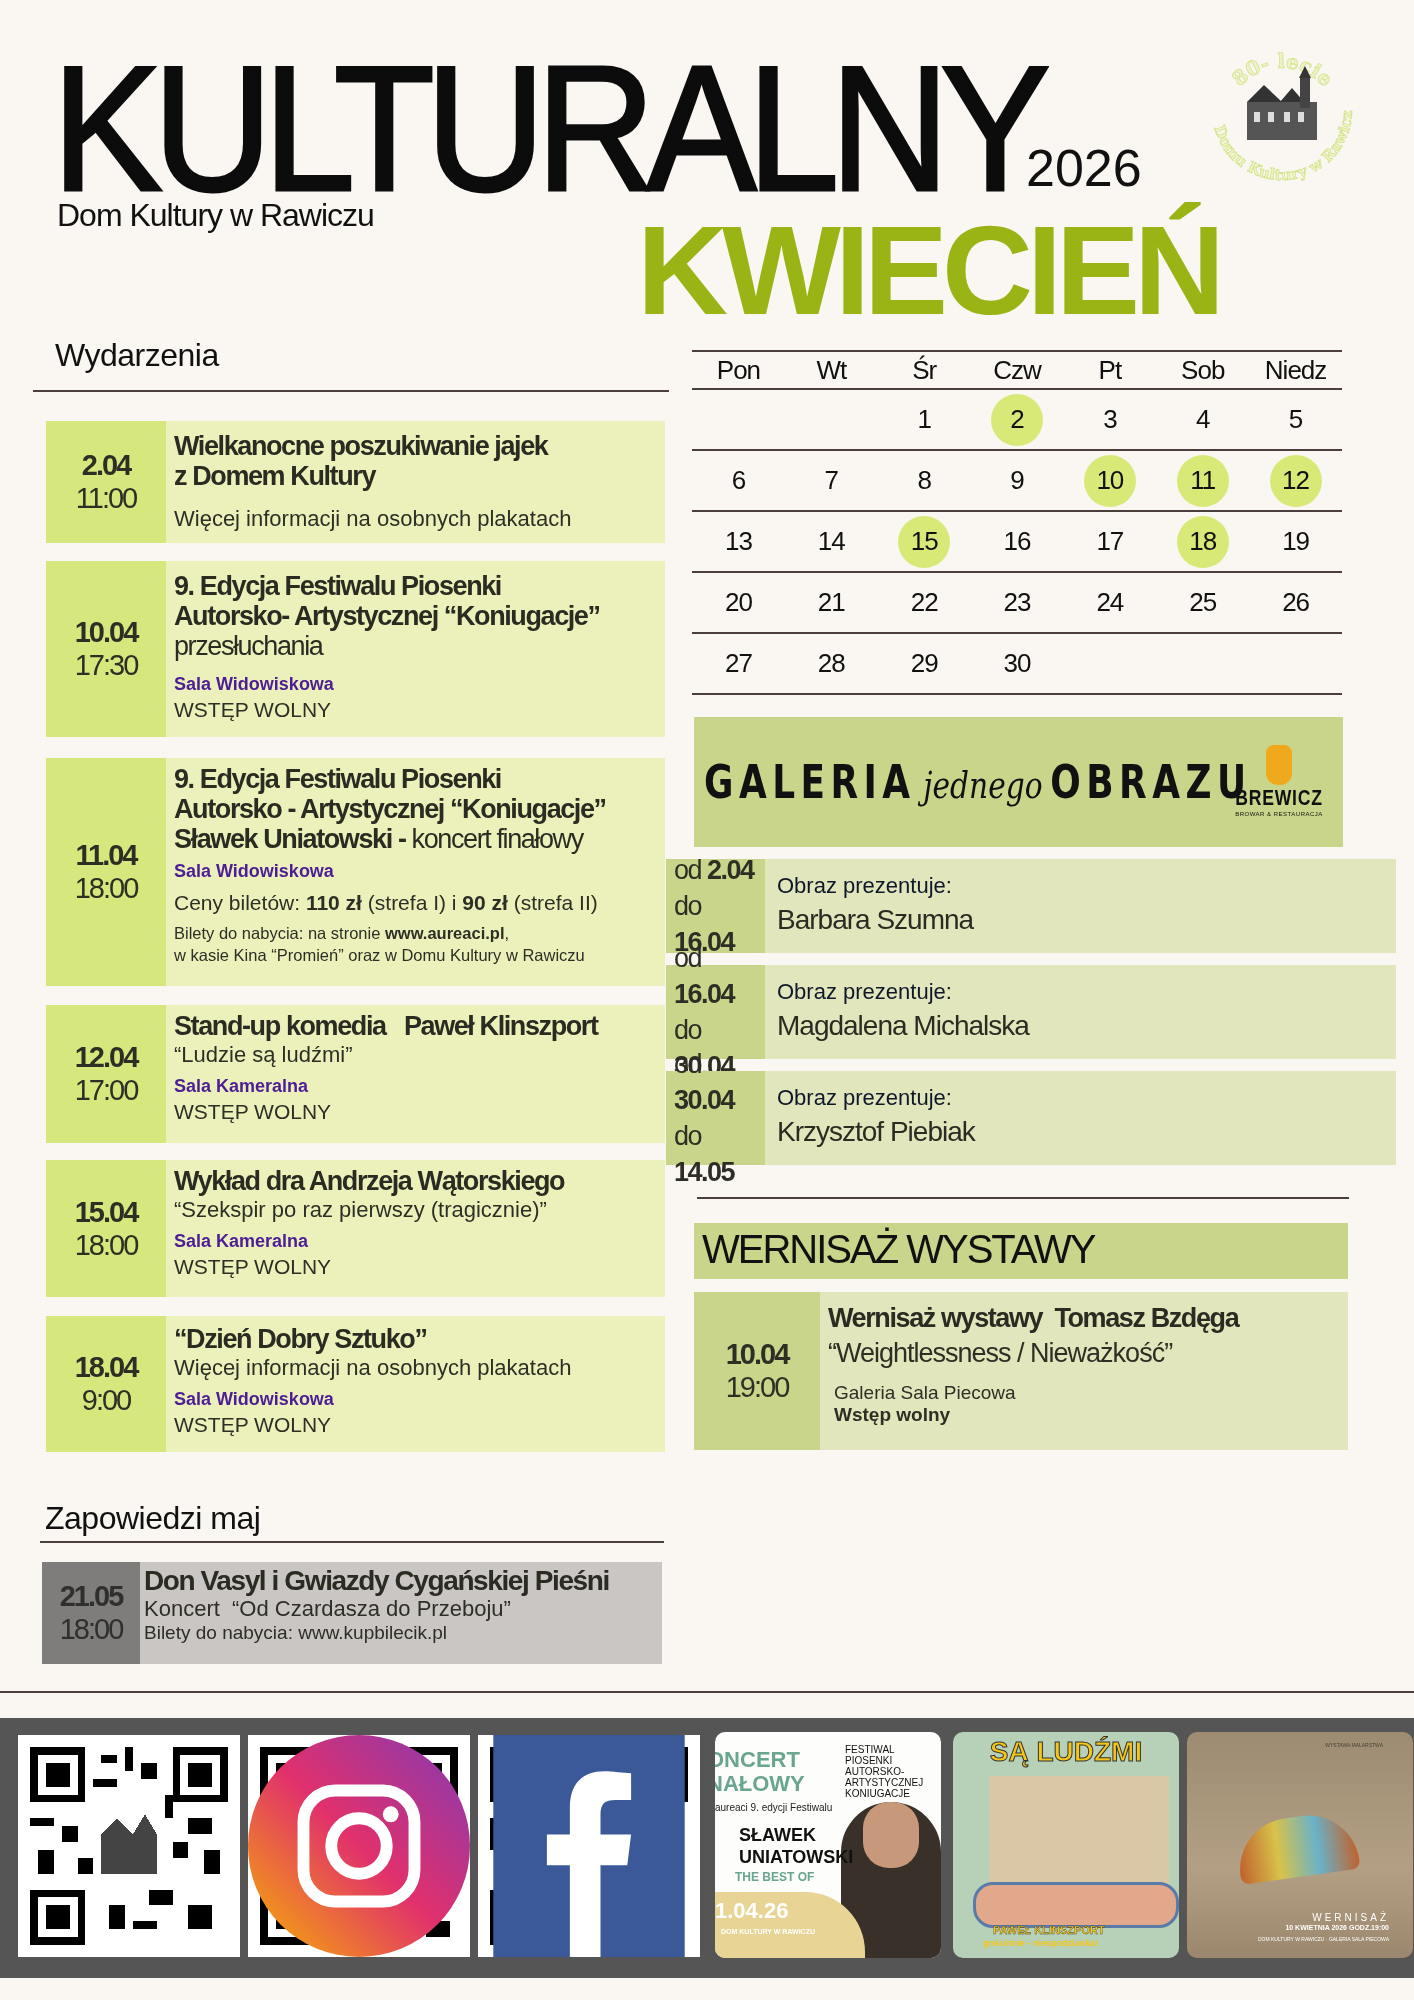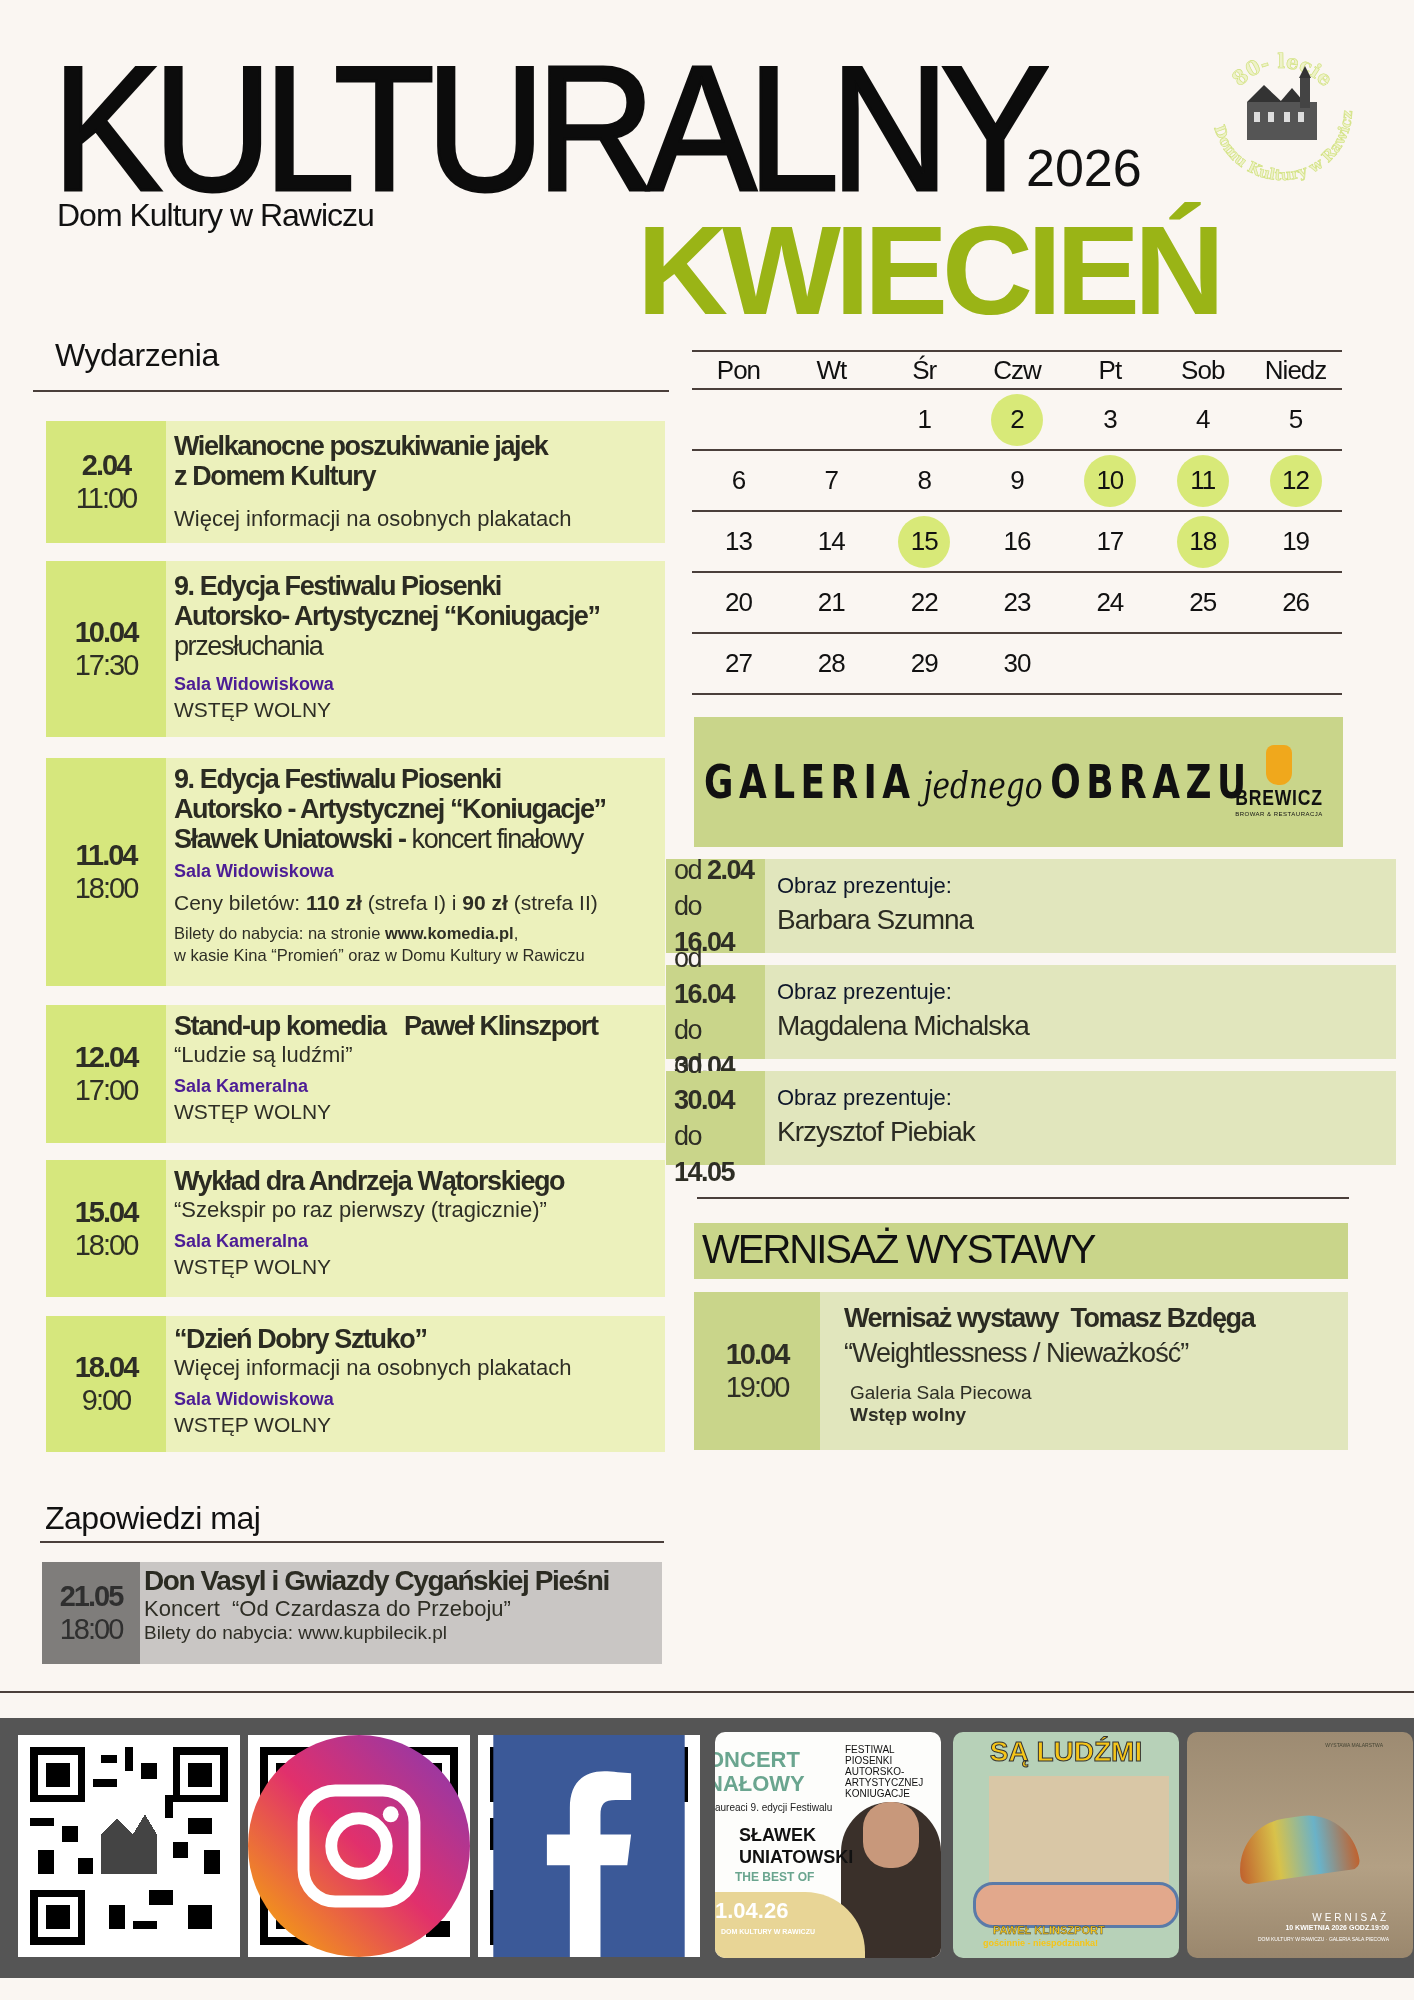--- a/index.html
+++ b/index.html
@@ -57,21 +57,21 @@
   .gal-item .dt { width: 99px; background: #c9d58a; display: flex; flex-direction: column; justify-content: center; padding-left: 8px; font-size: 27px; letter-spacing: -1.5px; color: #2e2e25; line-height: 36px; }
   .gal-item .body { padding: 12px 12px; }
   .gal-item .lab { font-size: 22px; color: #0f172a; line-height: 30px; }
   .gal-item .nm { font-size: 28px; color: #2b2b22; letter-spacing: -1px; line-height: 38px; }
 
   .wern-banner { position: absolute; left: 694px; top: 1223px; width: 654px; height: 56px; background: #c9d58a; font-size: 40px; letter-spacing: -2px; color: #111; padding: 4px 8px; }
   .wern-event { position: absolute; left: 694px; top: 1292px; width: 654px; height: 158px; background: #e1e6bd; display: flex; }
   .wern-event .dt { width: 126px; background: #c9d58a; display: flex; flex-direction: column; justify-content: center; align-items: center; color: #2e2e25; }
   .wern-event .dt .d { font-size: 29px; font-weight: 700; letter-spacing: -2px; }
   .wern-event .dt .t { font-size: 29px; letter-spacing: -2px; }
-  .wern-event .body { padding: 8px 24px; }
+  .wern-event .body { padding: 8px 8px; }
 
   
   .footer-rule { position: absolute; left: 0; top: 1691px; width: 1414px; height: 2px; background: #4a3f3b; }
   .footer { position: absolute; left: 0; top: 1718px; width: 1414px; height: 260px; background: #555555; }
   .qr { position: absolute; top: 17px; width: 222px; height: 222px; background: #fff; padding: 12px; }
   .qr svg { width: 100%; height: 100%; }
   .qr .logo { position: absolute; left: 50%; top: 50%; transform: translate(-50%,-50%); }
   .poster { position: absolute; top: 14px; width: 226px; height: 226px; border-radius: 10px; overflow: hidden; }
   .p1 { background: #fdfdfb; }
   .p1 .a { position: absolute; left: -8px; top: 16px; font-size: 22px; font-weight: 700; color: #6aa58f; line-height: 24px; }
@@ -173,21 +173,21 @@
     <div class="ev-title">
       <div>9. Edycja Festiwalu Piosenki</div>
       <div>Autorsko - Artystycznej “Koniugacje”</div>
       <div><span>Sławek Uniatowski -</span><span class="light"> koncert finałowy</span></div>
     </div>
     <div class="ev-venue">Sala Widowiskowa</div>
     <div class="ev-price">
       <span>Ceny biletów: </span><span class="b">110 zł</span><span> (strefa I) i </span><span class="b">90 zł</span><span> (strefa II)</span>
     </div>
     <div class="ev-small" style="margin-top:4px;">
-      <span>Bilety do nabycia: na stronie </span><span class="b">www.komedia.pl</span><span>,</span>
+      <span>Bilety do nabycia: na stronie </span><span class="b">www.aureaci.pl</span><span>,</span>
     </div>
     <div class="ev-small">w kasie Kina “Promień” oraz w Domu Kultury w Rawiczu</div>
   </div>
 </div>
 
 <div class="event" style="top:1005px; height:138px;">
   <div class="dt">
     <div class="d">12.04</div>
     <div class="t">17:00</div>
   </div>

